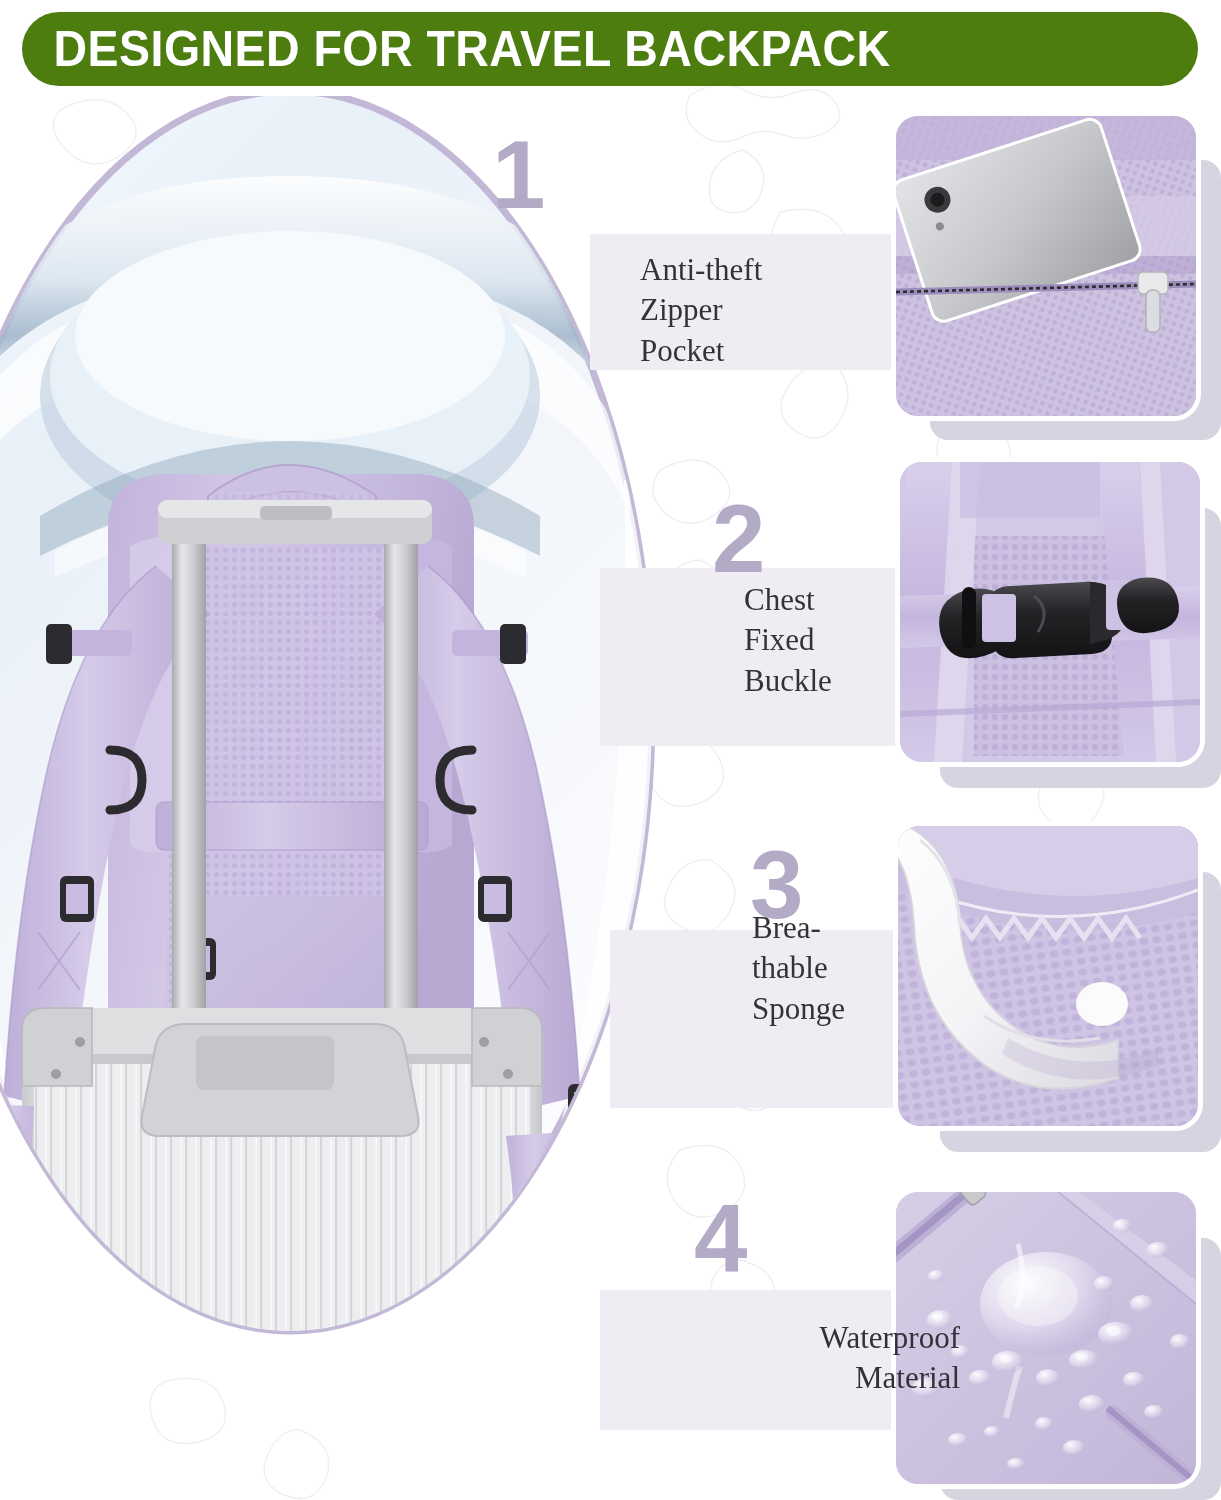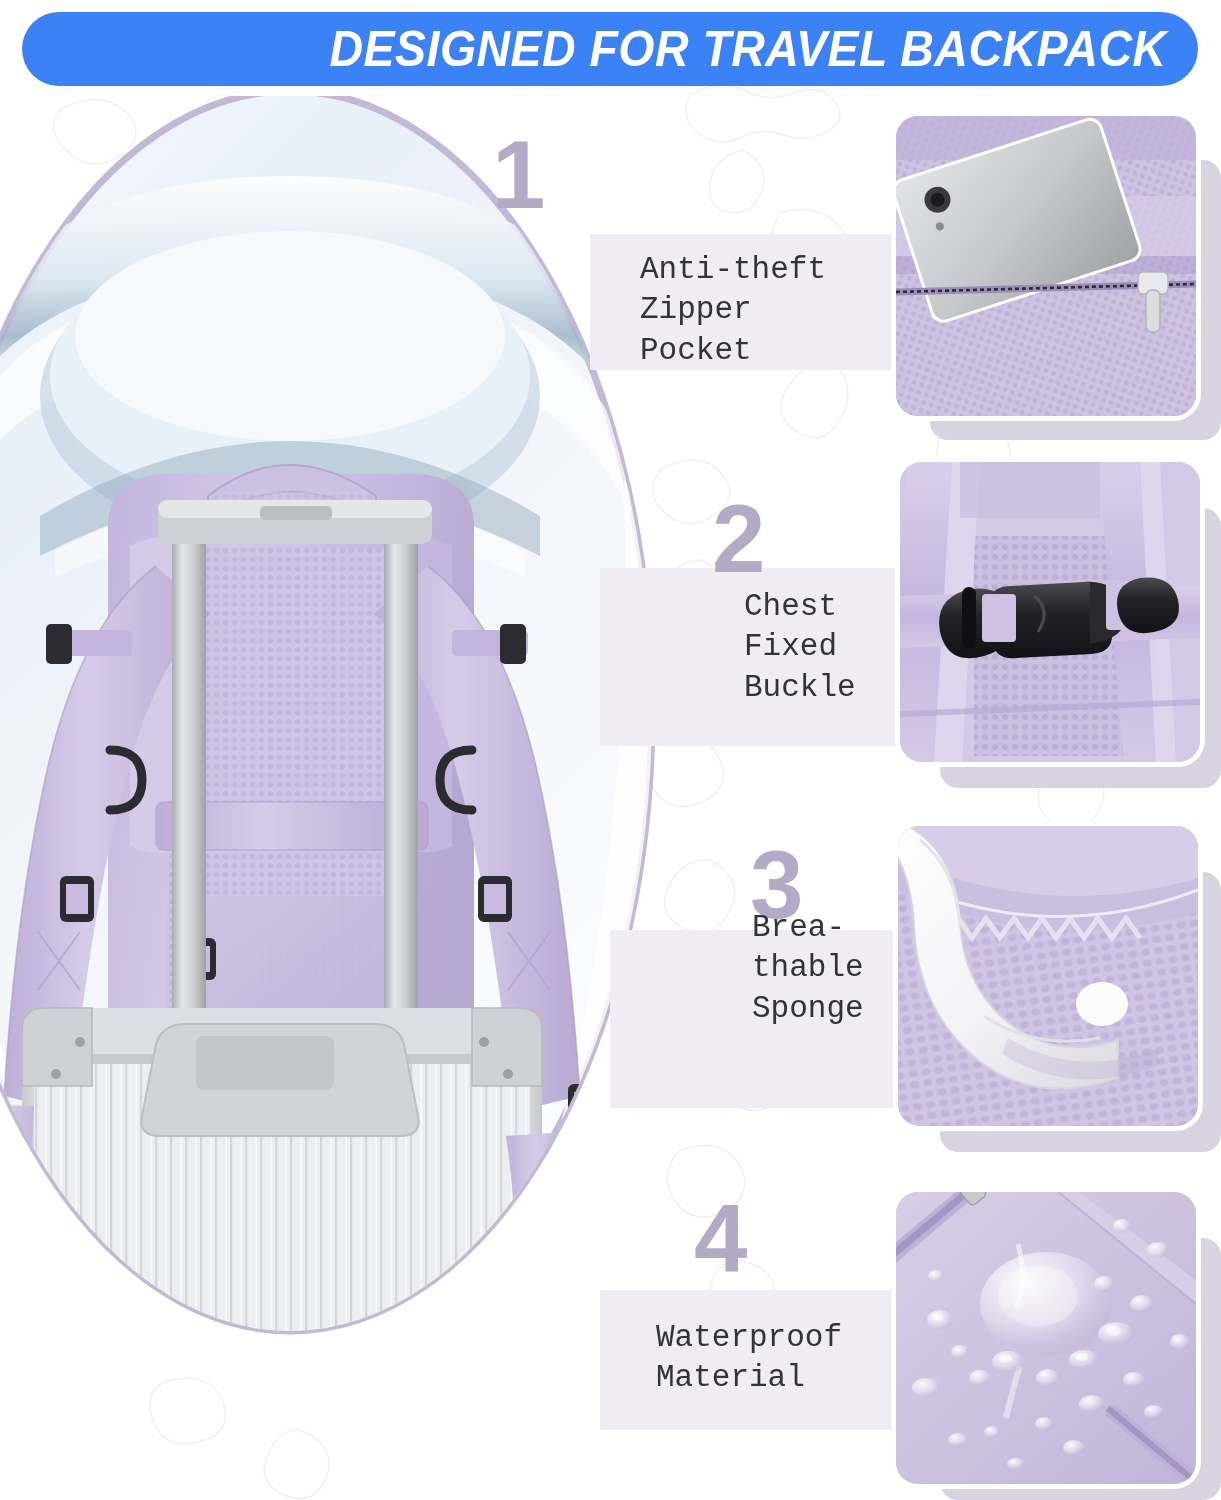--- a/index.html
+++ b/index.html
@@ -22,24 +22,24 @@
   .map-watermark {
     position:absolute; left:0; top:0; width:1221px; height:1500px;
     opacity:.55; pointer-events:none; z-index:1;
   }
 
   
   .banner {
     position:absolute;
     left:22px; top:12px;
     width:1176px; height:74px;
-    background:#3b82f6;
+    background:#4d7c0f;
     border-radius:40px;
     z-index:20;
-    display:flex; align-items:center; justify-content:flex-end;font-style:italic;
+    display:flex; align-items:center; justify-content:flex-start;
   }
   .banner-title {
     color:#ffffff;
     font-size:50px;
     font-weight:bold;
     letter-spacing:.5px;
     transform:scaleX(.93);
     white-space:nowrap;
     font-family:"Liberation Sans", sans-serif;
   }
@@ -75,21 +75,21 @@
     z-index:12;
     font-family:"Liberation Sans", sans-serif;
   }
   .flabel {
     position:absolute;
     font-size:31px;
     line-height:1.30;
     color:#333238;
     z-index:12;
     white-space:pre-line;
-    font-family:Liberation Mono, monospace;
+    font-family:Liberation Serif, serif;
   }
 
   
   .thumb-shadow {
     position:absolute;
     background:#d7d3e1;
     border-radius:18px;
     z-index:9;
   }
   .thumb {
@@ -360,21 +360,21 @@
           <g transform="translate(248,166)">
             <rect x="-6" y="-10" width="30" height="22" rx="5" fill="#e8e9eb" stroke="#b4b5b8" stroke-width="1.4"></rect>
             <rect x="2" y="8" width="14" height="42" rx="6" fill="#dcdde0" stroke="#b4b5b8" stroke-width="1.6"></rect>
           </g>
         </svg>
       </div>
     </div>
 
     <div class="feature">
       <div class="fnum" style="left:712px; top:496px;">2</div>
-      <div class="flabel" style="left:744px; top:580px; width:220px;margin-top:7px;">Chest
+      <div class="flabel" style="left:744px; top:580px; width:220px;">Chest
 Fixed
 Buckle</div>
       <div class="thumb-shadow" style="left:940px; top:508px; width:281px; height:280px;"></div>
       <div class="thumb" style="left:900px; top:462px; width:300px; height:300px;">
         <svg class="thumb-inner" viewBox="0 0 300 300" xmlns="http://www.w3.org/2000/svg">
           <defs>
             <pattern id="mesh2" width="10" height="10" patternUnits="userSpaceOnUse">
               <rect width="10" height="10" fill="#cbbfe2"></rect>
               <circle cx="5" cy="5" r="3" fill="#b5a5d0" opacity=".65"></circle>
             </pattern>
@@ -447,21 +447,21 @@
           <path d="M86 190 q50 34 116 22" stroke="#e0dee7" stroke-width="3" fill="none"></path>
           <ellipse cx="204" cy="178" rx="26" ry="22" fill="#fbfbfc"></ellipse>
 
           <path d="M110 212 q70 42 150 10 l0 18 q-86 32 -156 -12z" fill="#b2a4ce" opacity=".28"></path>
         </svg>
       </div>
     </div>
 
     <div class="feature">
       <div class="fnum" style="left:694px; top:1196px;">4</div>
-      <div class="flabel" style="left:656px; top:1318px; width:260px;">Waterproof
+      <div class="flabel" style="left:700px; top:1318px; width:260px;text-align:right;">Waterproof
 Material</div>
       <div class="thumb-shadow" style="left:940px; top:1238px; width:281px; height:262px;"></div>
       <div class="thumb" style="left:896px; top:1192px; width:300px; height:292px;">
         <svg class="thumb-inner" viewBox="0 0 300 292" xmlns="http://www.w3.org/2000/svg">
           <defs>
             <linearGradient id="fabG4" x1="0" y1="0" x2="1" y2="1">
               <stop offset="0" stop-color="#d6cee6"></stop>
               <stop offset=".45" stop-color="#cdc3e0"></stop>
               <stop offset="1" stop-color="#c2b6d8"></stop>
             </linearGradient>

